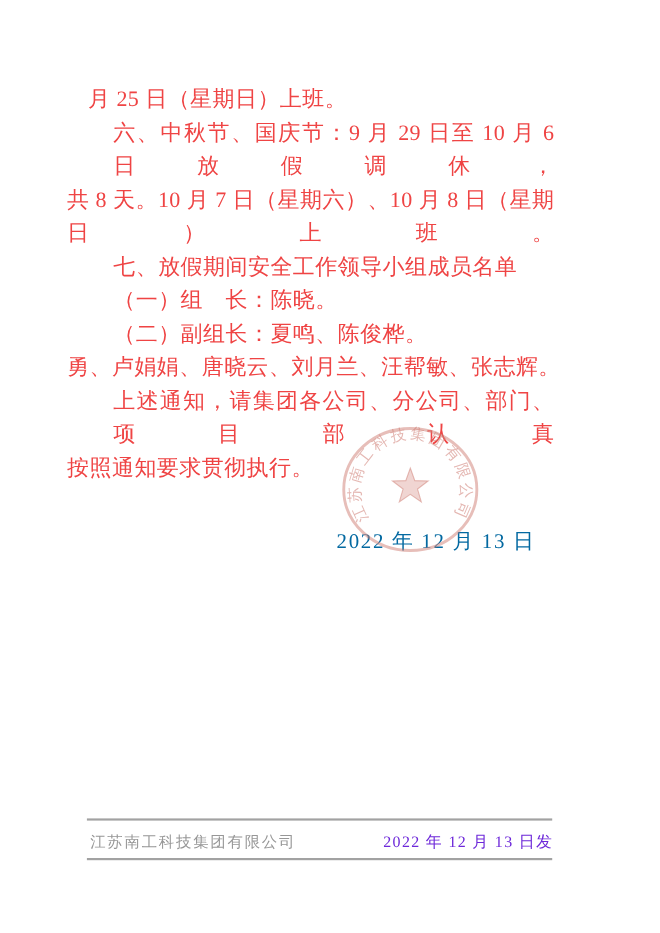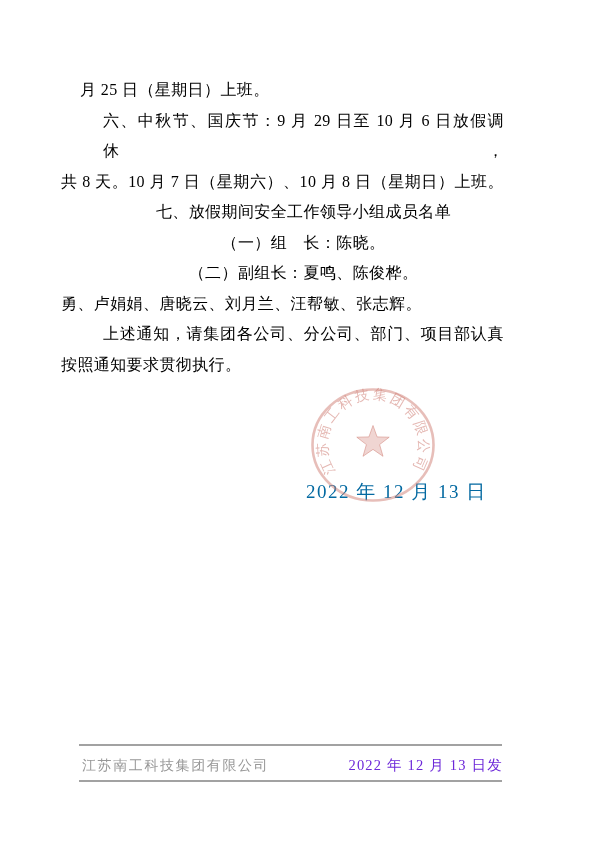--- a/index.html
+++ b/index.html
@@ -11,28 +11,28 @@
     background: #ffffff;
     overflow: hidden;
     font-family: "Liberation Serif", serif;
   }
   
   .body-text {
     position: absolute;
     left: 61px;
     top: 75px;
     width: 443px;
-    font-size: 16px;
+    font-size: 20px;
     line-height: 30.5px;
-    color: #000000;
+    color: #ef4444;
     letter-spacing: 0.4px;
     text-align: left;
   }
   .line { white-space: nowrap; }
-  .line.indent-para { margin-left: 42px; text-align: center; }
+  .line.indent-para { margin-left: 42px; }
   .line.indent-one  { margin-left: 19px; }
   .line.full {
     white-space: normal;
     text-align: justify;
     text-align-last: justify;
   }
   .line.full.indent-para { width: 401px; }
   .line.full.indent-none { width: 443px; }
   
   .sign-date {

